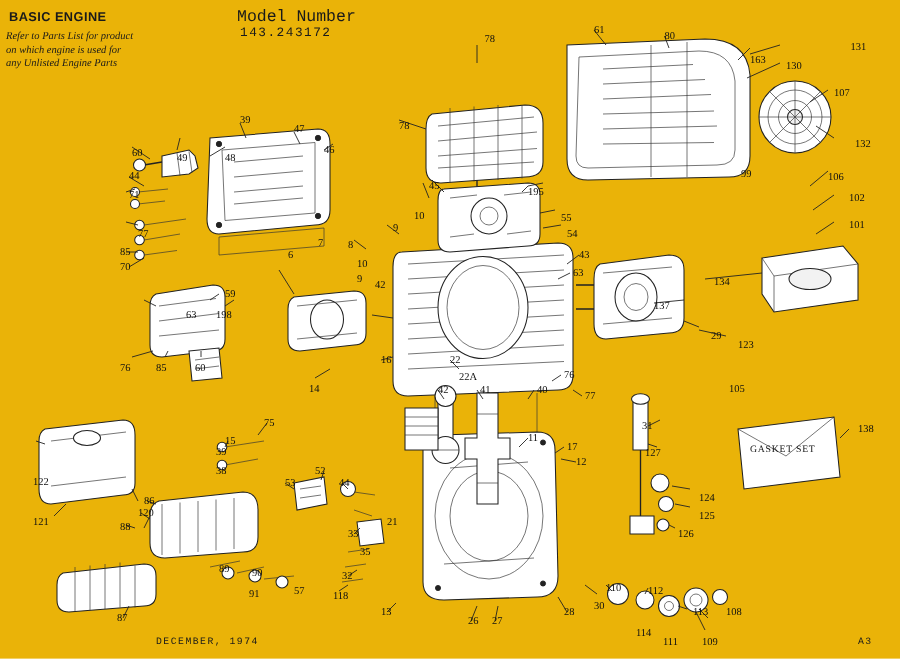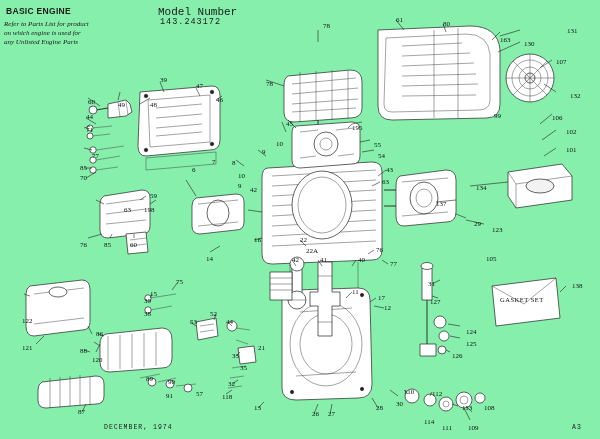--- a/index.html
+++ b/index.html
@@ -1,17 +1,17 @@
 <!DOCTYPE html>
 <html><head>
 <meta charset="utf-8">
 <style>
   html,body{margin:0;padding:0;background:#fff;}
   body{width:600px;height:439px;overflow:hidden;font-family:"Liberation Sans",sans-serif;}
-  #sheet{position:relative;width:600px;height:439px;background:#86efac;}
+  #sheet{position:relative;width:600px;height:439px;background:#eab308;}
 
   .txt{position:absolute;white-space:pre;color:#1a1a1a;}
   .hdr{font-size:8.5px;font-weight:bold;letter-spacing:.3px;}
   .note{font-size:7px;font-style:italic;line-height:8px;font-family:"Liberation Serif",serif;}
   .modl{font-size:11px;font-family:"Liberation Mono",monospace;}
   .modn{font-size:8.5px;font-family:"Liberation Mono",monospace;letter-spacing:1px;}
   .cal{font-size:6.5px;font-family:"Liberation Mono",monospace;letter-spacing:1px;}
   .num{font-size:7px;font-family:"Liberation Serif",serif;color:#111;}
   .lbl{font-size:6px;font-family:"Liberation Serif",serif;color:#111;}
 
@@ -290,21 +290,21 @@
       <div class="txt num" style="left: 430px; top: 298px;">127</div>
       <div class="txt num" style="left: 22px; top: 294px; margin-top: 23px;">122</div>
       <div class="txt num" style="left: 144px; top: 297px;">39</div>
       <div class="txt num" style="left: 144px; top: 310px;">38</div>
       <div class="txt num" style="left: 210px; top: 310px;">52</div>
       <div class="txt num" style="left: 190px; top: 318px;">53</div>
       <div class="txt num" style="left: 226px; top: 318px;">44</div>
       <div class="txt num" style="left: 466px; top: 328px;">124</div>
       <div class="txt num" style="left: 466px; top: 340px;">125</div>
       <div class="txt num" style="left: 452px; top: 352px;">126</div>
-      <div class="txt num" style="left: 92px; top: 356px;">120</div>
+      <div class="txt num" style="left: 92px; top: 338px;">120</div>
       <div class="txt num" style="left: 22px; top: 344px;">121</div>
       <div class="txt num" style="left: 80px; top: 347px;">88</div>
       <div class="txt num" style="left: 96px; top: 330px;">86</div>
       <div class="txt num" style="left: 232px; top: 352px;">33</div>
       <div class="txt num" style="left: 258px; top: 344px;">21</div>
       <div class="txt num" style="left: 240px; top: 364px;">35</div>
       <div class="txt num" style="left: 228px; top: 380px;">32</div>
       <div class="txt num" style="left: 222px; top: 393px;">118</div>
       <div class="txt num" style="left: 146px; top: 375px;">89</div>
       <div class="txt num" style="left: 168px; top: 378px;">90</div>

